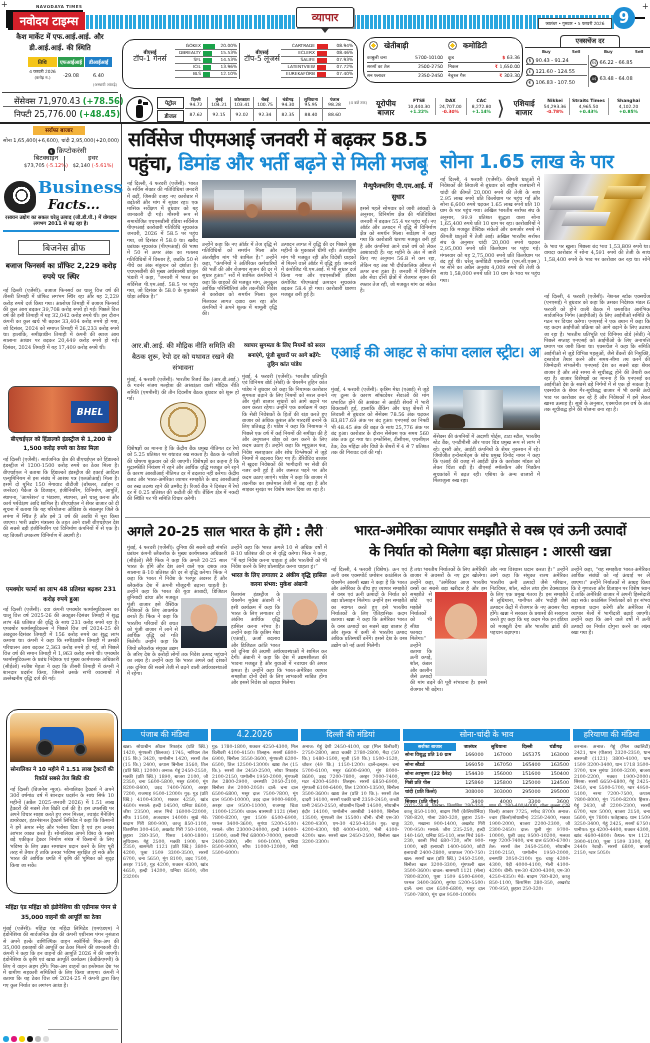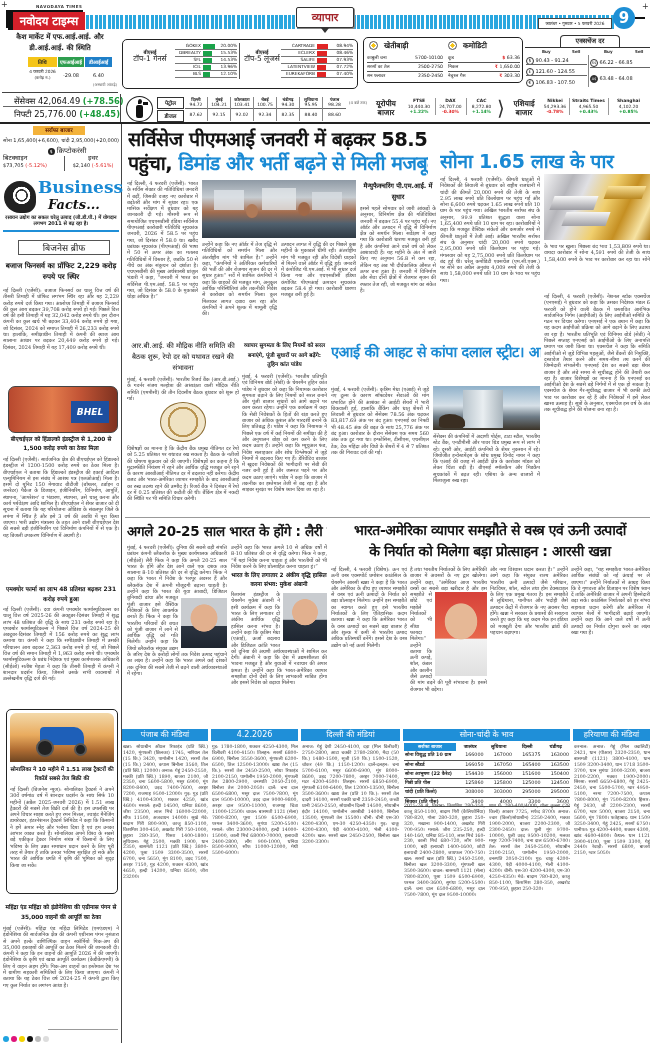--- a/index.html
+++ b/index.html
@@ -12,21 +12,21 @@
 .nowrap{white-space:nowrap}
 .center{text-align:center}
 .blue{color:#1a8ad4}
 .mast-small{font-size:4px;letter-spacing:.5px;color:#333;font-weight:bold}
 .logo{background:#d4202a;color:#fff;font-weight:bold;font-size:11.5px;line-height:18px;text-align:center;border-left:5px solid #111;box-shadow:-2px -2px 0 #111}
 .stripe{background:repeating-linear-gradient(90deg,#2aa7df 0 3px,#fff 3px 4.3px)}
 .section-tag{background:#fff;border:1px solid #333;border-radius:2px;box-shadow:1px 1px 0 #888;color:#a4262c;font-weight:bold;font-size:11px;text-align:center;line-height:19px}
 .tag-pointer{width:0;height:0;border-left:4px solid transparent;border-right:4px solid transparent;border-top:5px solid #333}
 .dateline{background:#fff;border:1px solid #444;font-size:4.3px;line-height:9px;text-align:center;color:#222}
 .page-num{background:#1e8fd5;color:#fff;border-radius:50%;font-weight:bold;font-size:15px;line-height:22px;text-align:center}
-.rbox{border:1.5px solid #222;border-radius:5px}
+.rbox{border:1.5px solid #222;border-radius:12px}
 .cell{font-size:4.6px;line-height:6.6px;white-space:nowrap;overflow:hidden}
 .fii-title{font-size:7px;font-weight:bold;line-height:10.5px;text-align:center}
 .fii-h{font-size:5px;font-weight:bold;text-align:center;line-height:10px;height:10px}
 .fii-v{font-size:5px;text-align:center;line-height:6px}
 .gl-row{position:absolute;height:7px;border-bottom:0.8px solid #777}
 .bar{position:absolute;height:5px}
 .bar.g{background:#1aa34a}
 .bar.r{background:#e02525}
 .idx{font-size:8.3px;white-space:nowrap;color:#111}
 .idx .chg{color:#1a9a3a;font-weight:bold}
@@ -212,21 +212,21 @@
       <span style="font-size:5px">66.22</span> - <span style="font-size:5px">66.85</span>
     </div>
     <div class="a cell" style="left:65px;top:38px;width:60px;height:11px;line-height:11px">
       <span style="display:inline-block;width:8px;height:8px;border:1px solid #333;border-radius:50%;font-size:3.5px;line-height:6px;text-align:center;vertical-align:middle;background:#333;color:#fff">A$</span>
       <span style="font-size:5px">63.48</span> - <span style="font-size:5px">64.08</span>
     </div>
   </div>
 
   <div class="a idx" style="left:14px;top:95px">
     <span>सेंसेक्स</span>
-    <span>42,064.49</span>
+    <span>71,970.43</span>
     <span class="chg">(+78.56)</span>
   </div>
   <div class="a" style="left:3px;top:106px;width:115px;height:0.8px;background:#666"></div>
   <div class="a idx" style="left:14px;top:108px">
     <span>निफ्टी</span>
     <span>25,776.00</span>
     <span class="chg">(+48.45)</span>
   </div>
   <div class="a vrule" style="left:120px;top:94px;height:29px"></div>
 
@@ -312,21 +312,21 @@
 
   <div class="a hrule" style="left:0;top:122px;width:650px;height:1.5px"></div>
   <div class="a vrule" style="left:121px;top:124px;height:919px"></div>
 
   <div class="a" style="left:33px;top:126px;width:52px;height:9px;background:#f3b23a;color:#5a1500;font-size:5.5px;font-weight:bold;text-align:center;line-height:9px">सर्राफा बाजार</div>
   <div class="a" style="left:3px;top:137px;width:116px;font-size:5px;text-align:center;text-decoration:underline;white-space:nowrap;overflow:hidden">सोना 1,65,400(+6,600), चांदी 2,95,000(+20,000)</div>
   <div class="a" style="left:22px;top:146px;width:90px;text-align:center;font-size:7px;white-space:nowrap">
     <span style="display:inline-block;width:7px;height:7px;border-radius:50%;background:#222;color:#fff;font-size:4.5px;line-height:7px;vertical-align:middle">$</span>
     <span>क्रिप्टोकरंसी</span>
   </div>
-  <div class="a" style="left:3px;top:155px;width:60px;">
+  <div class="a" style="left:16px;top:155px;width:60px;text-align:center">
     <div style="font-size:6.5px;line-height:7px">बिटक्वाइन</div>
     <div style="font-size:5px;white-space:nowrap"><span>$73,705</span> <span style="color:#e02525">(-5.12%)</span></div>
   </div>
   <div class="a" style="left:64px;top:156px;width:0.8px;height:15px;background:#555"></div>
   <div class="a" style="left:66px;top:155px;width:54px;text-align:center">
     <div style="font-size:6.5px;line-height:7px">इथर</div>
     <div style="font-size:5px;white-space:nowrap"><span>$2,140</span> <span style="color:#e02525">(-5.61%)</span></div>
   </div>
 
   <div class="a" style="left:4px;top:181px;width:32px;height:32px;border-radius:50% 50% 35% 50%;background:radial-gradient(circle at 55% 45%,#fff 0 18%,#333 20% 24%,#fff 26% 34%,#222 36% 100%)"></div>

